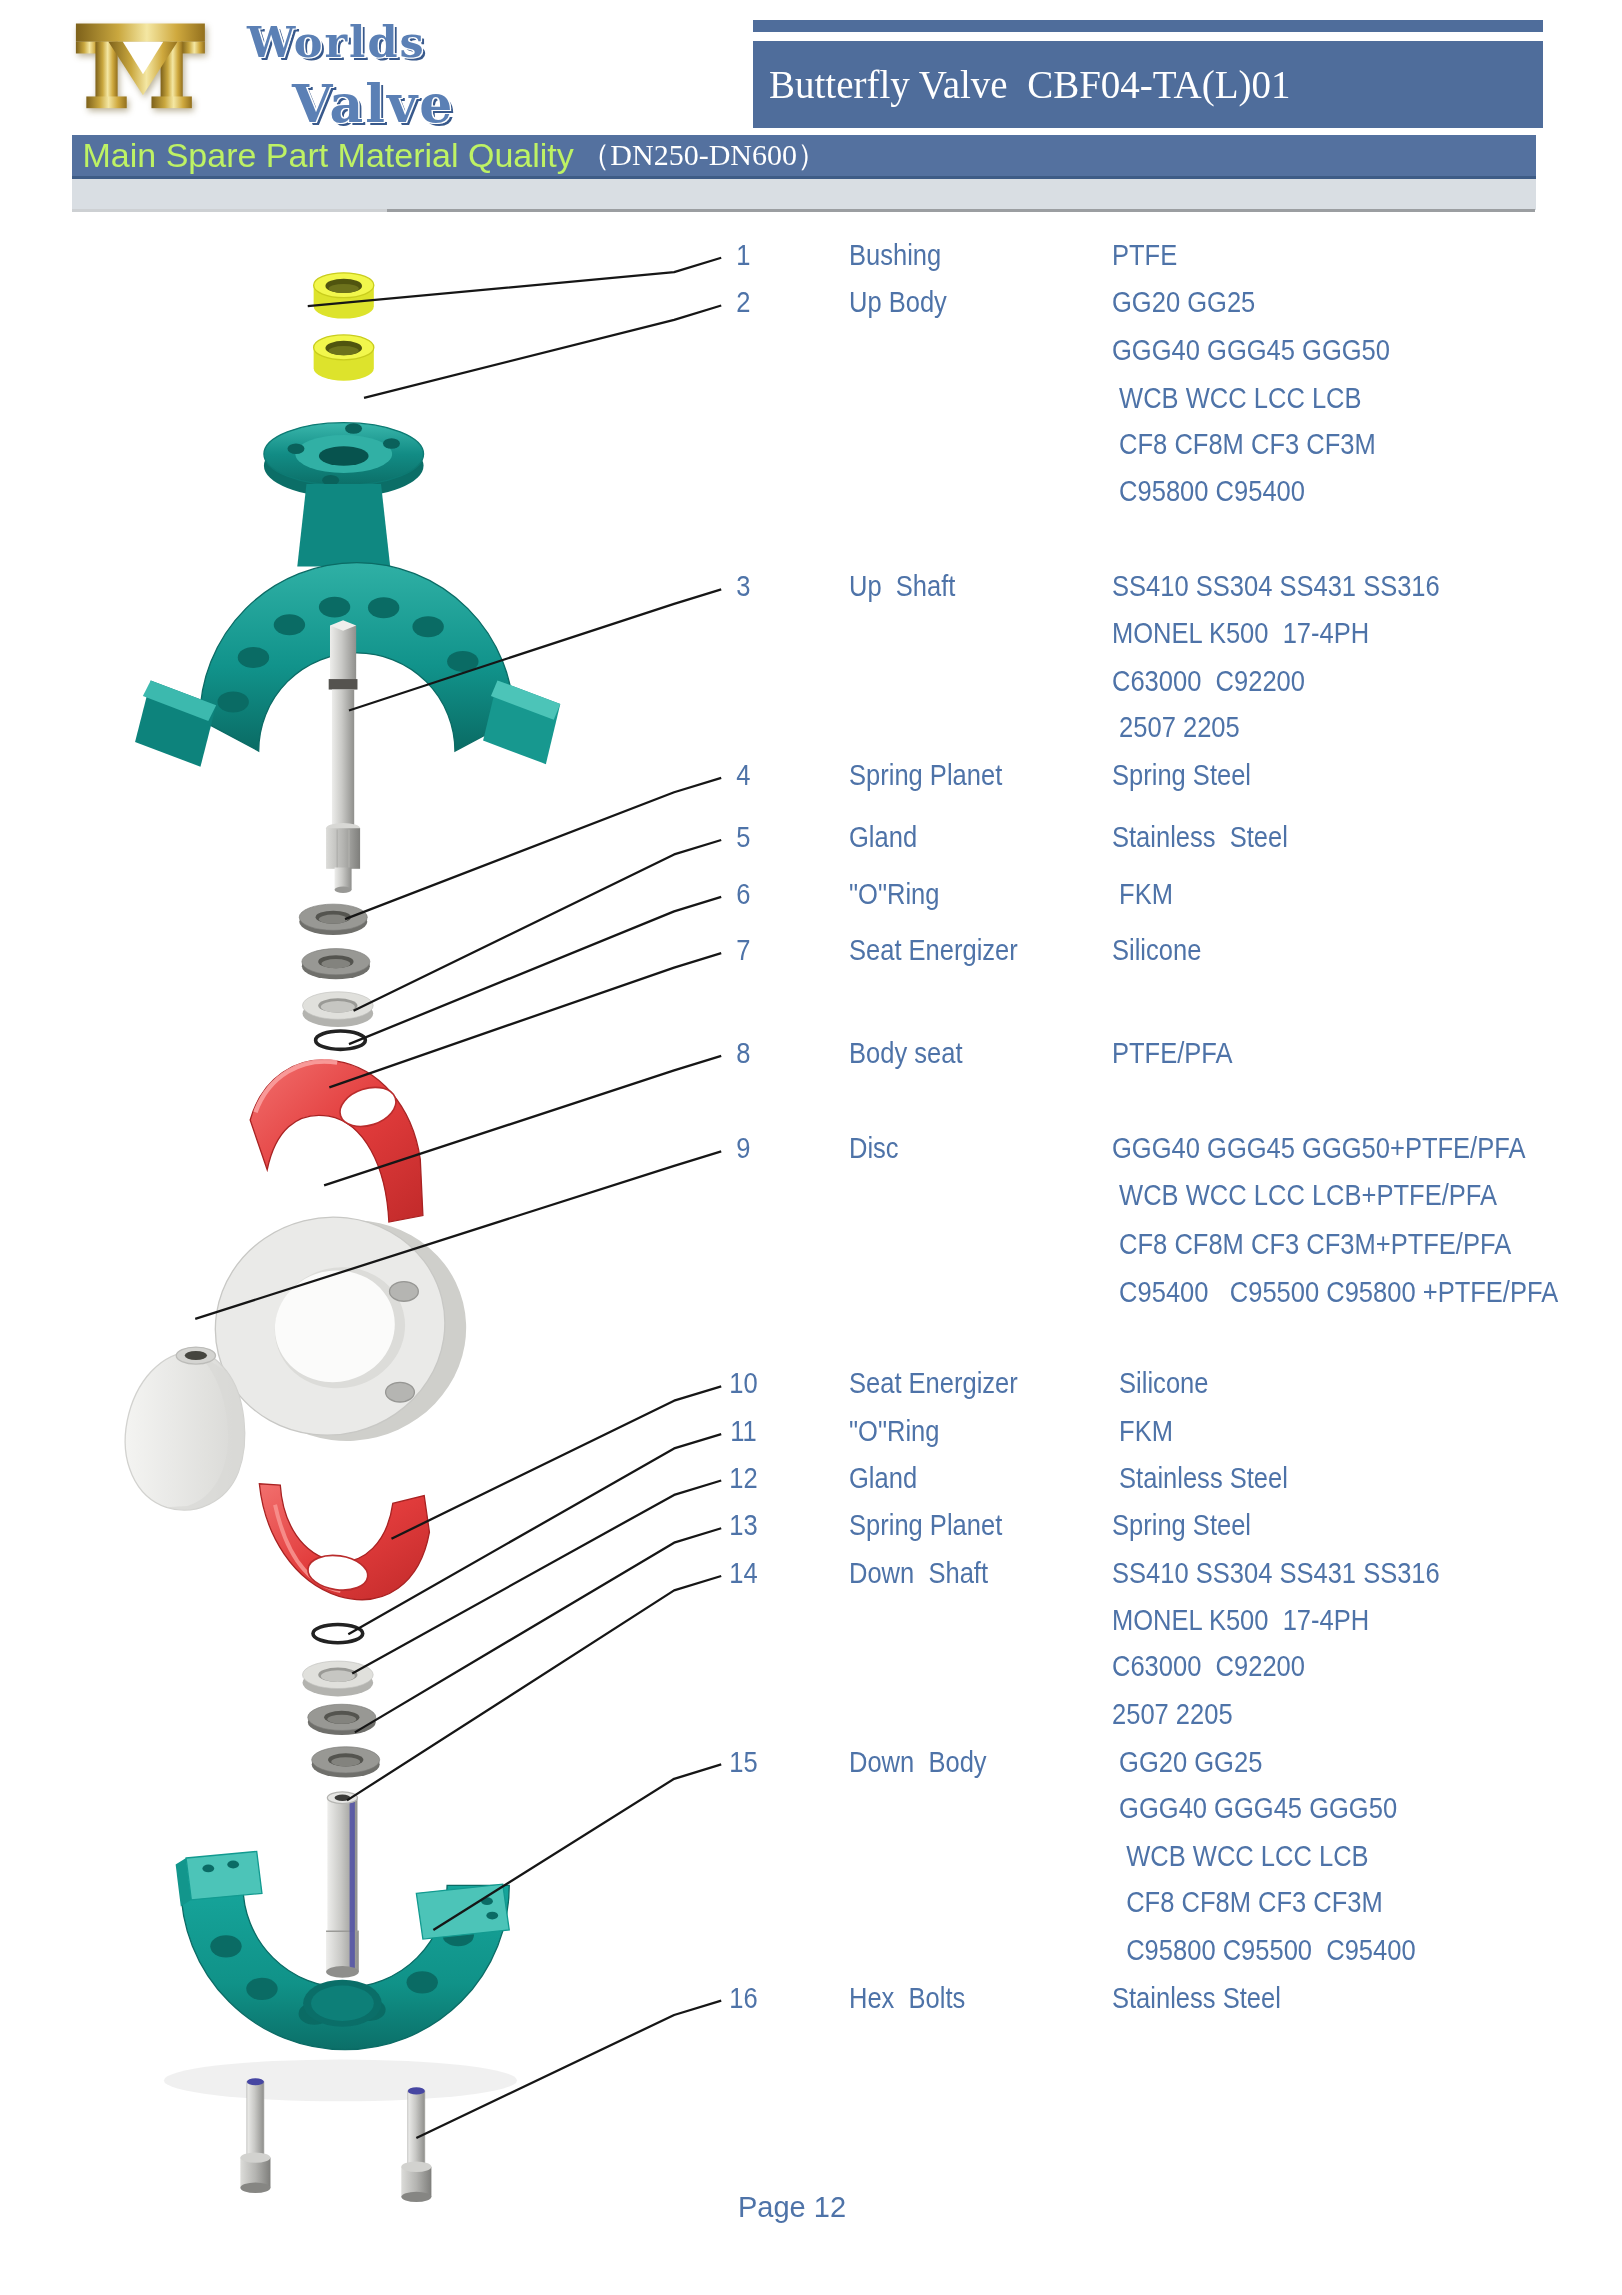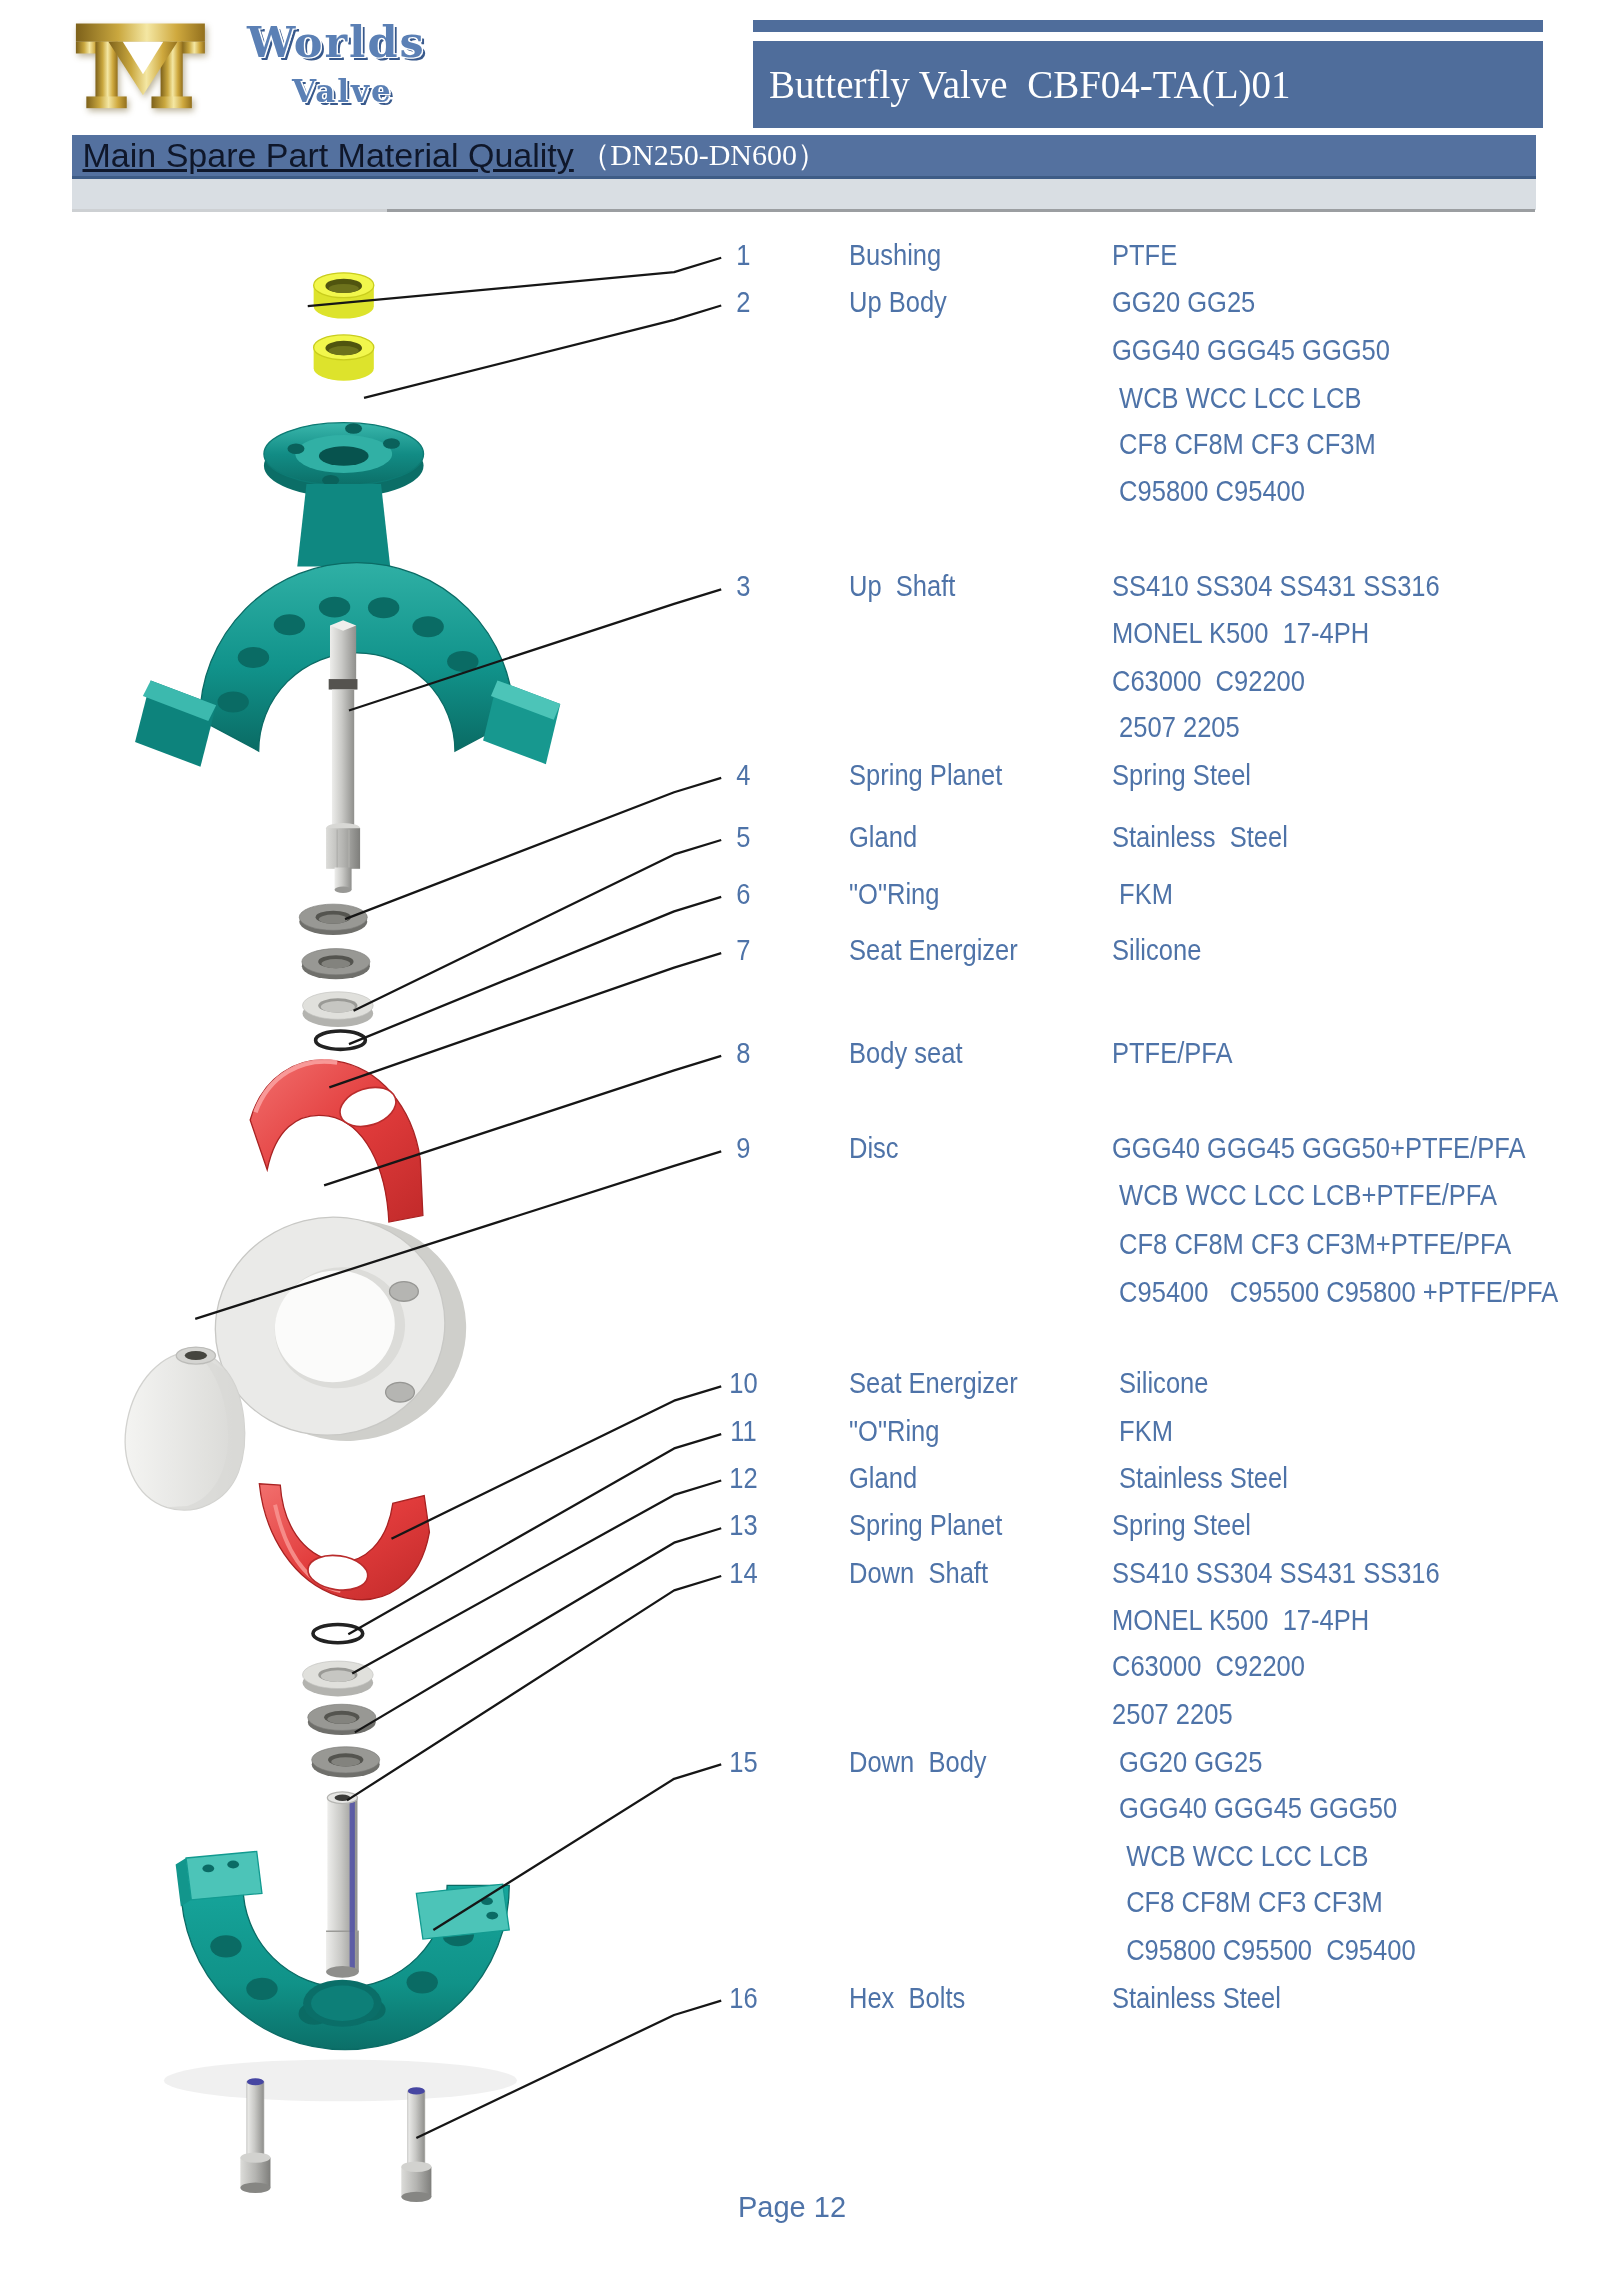--- a/index.html
+++ b/index.html
@@ -8,33 +8,33 @@
     font-family:"Liberation Sans",sans-serif;overflow:hidden;
   }
   
   #monogram{position:absolute;left:73px;top:17px;width:140px;height:99px;
     filter:drop-shadow(2.6px 3.9px 3.3px rgba(90,70,10,.40));}
   .logo-text{position:absolute;color:var(--logo-blue);
     font-family:"DejaVu Serif","Liberation Serif",serif;font-weight:bold;
     letter-spacing:2px;
     text-shadow:-1.3px -1.3px 0 #fff,1.3px -1.3px 0 #fff,-1.3px 1.3px 0 #fff,1.3px 1.3px 0 #fff,3.3px 3.3px 0 #38598C;}
   #logo-line1{left:247px;top:17px;font-size:43px;}
-  #logo-line2{left:292px;top:73px;font-size:31px;}
+  #logo-line2{left:292px;top:73px;font-size:52px;}
   
   #header-thinbar{position:absolute;left:753px;top:19.6px;width:790px;height:12.4px;
     background:var(--header-blue);}
   #header-box{position:absolute;left:753px;top:41px;width:790px;height:87px;
     background:var(--header-blue);display:flex;align-items:center;}
   #header-title{color:#fff;font-family:"Liberation Serif",serif;font-size:39px;
     padding-left:16px;white-space:pre;}
   
   #banner{position:absolute;left:72px;top:135px;width:1464px;height:41px;
     background:var(--banner-blue);border-bottom:3.3px solid #3E5C86;
     display:flex;align-items:center;}
-  #banner-title{color:#0f172a;font-size:34px;padding-left:10.5px;white-space:pre;text-decoration:underline;}
+  #banner-title{color:#bef264;font-size:34px;padding-left:10.5px;white-space:pre;}
   #banner-range{color:#fff;font-family:"Liberation Serif",serif;font-size:30px;
     padding-left:6.5px;white-space:pre;}
   #gray-bar{position:absolute;left:72px;top:179px;width:1464px;height:31px;
     background:var(--gray-bar);}
   #divider-left{position:absolute;left:72px;top:209px;width:315px;height:2.6px;background:#CDD0D3;}
   #divider-right{position:absolute;left:387px;top:209px;width:1148px;height:2.6px;background:#9B9EA1;}
   
   #list-layer{position:absolute;left:0;top:0;width:1623px;height:2295px;}
   #list-layer .cell{
     position:absolute;color:var(--text-blue);font-size:29px;line-height:34px;

